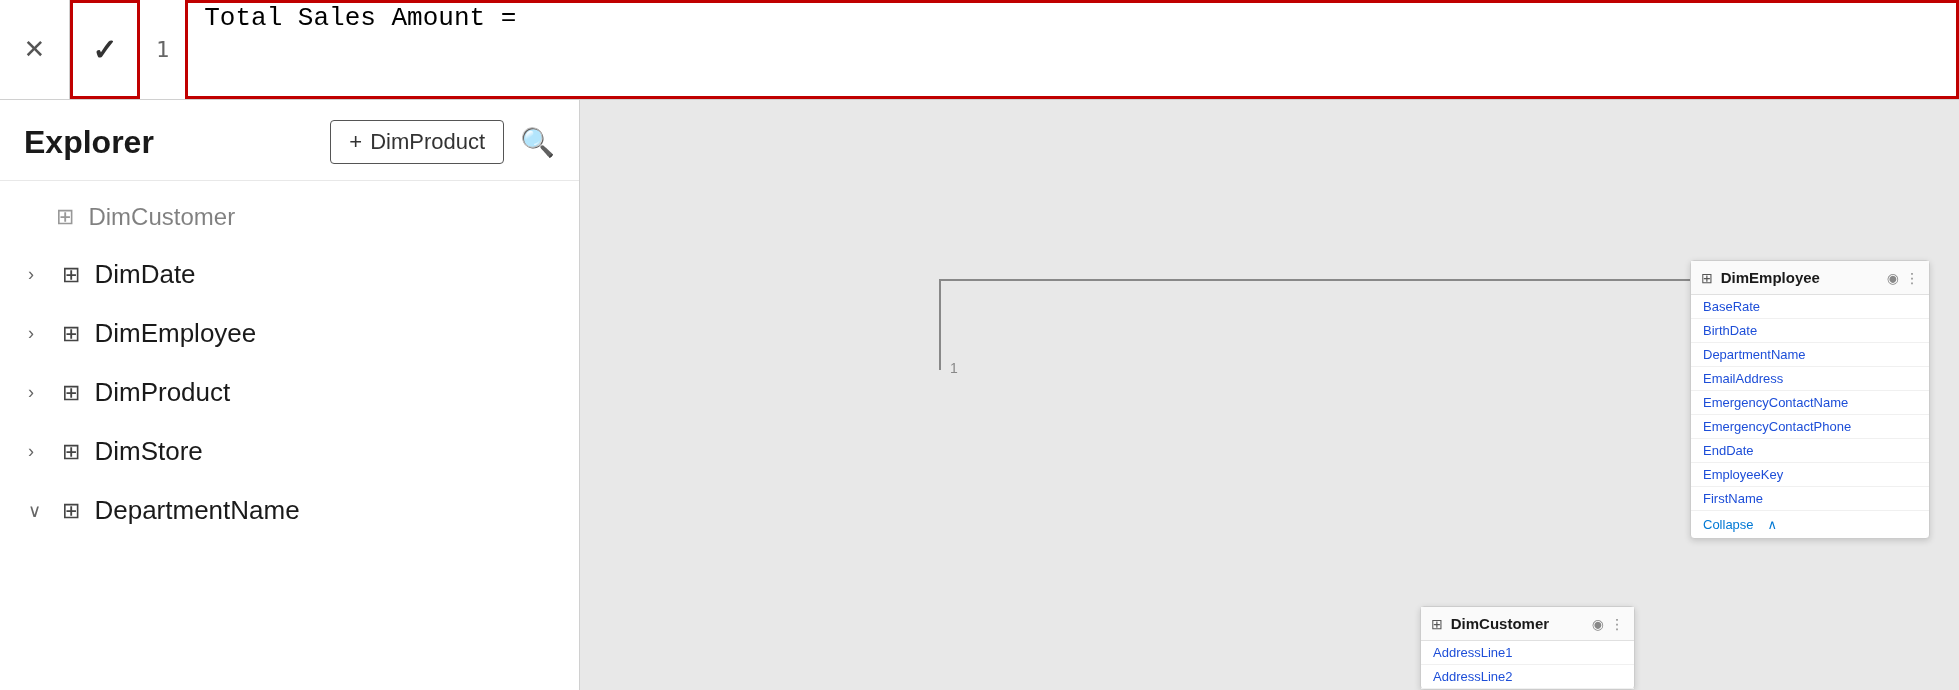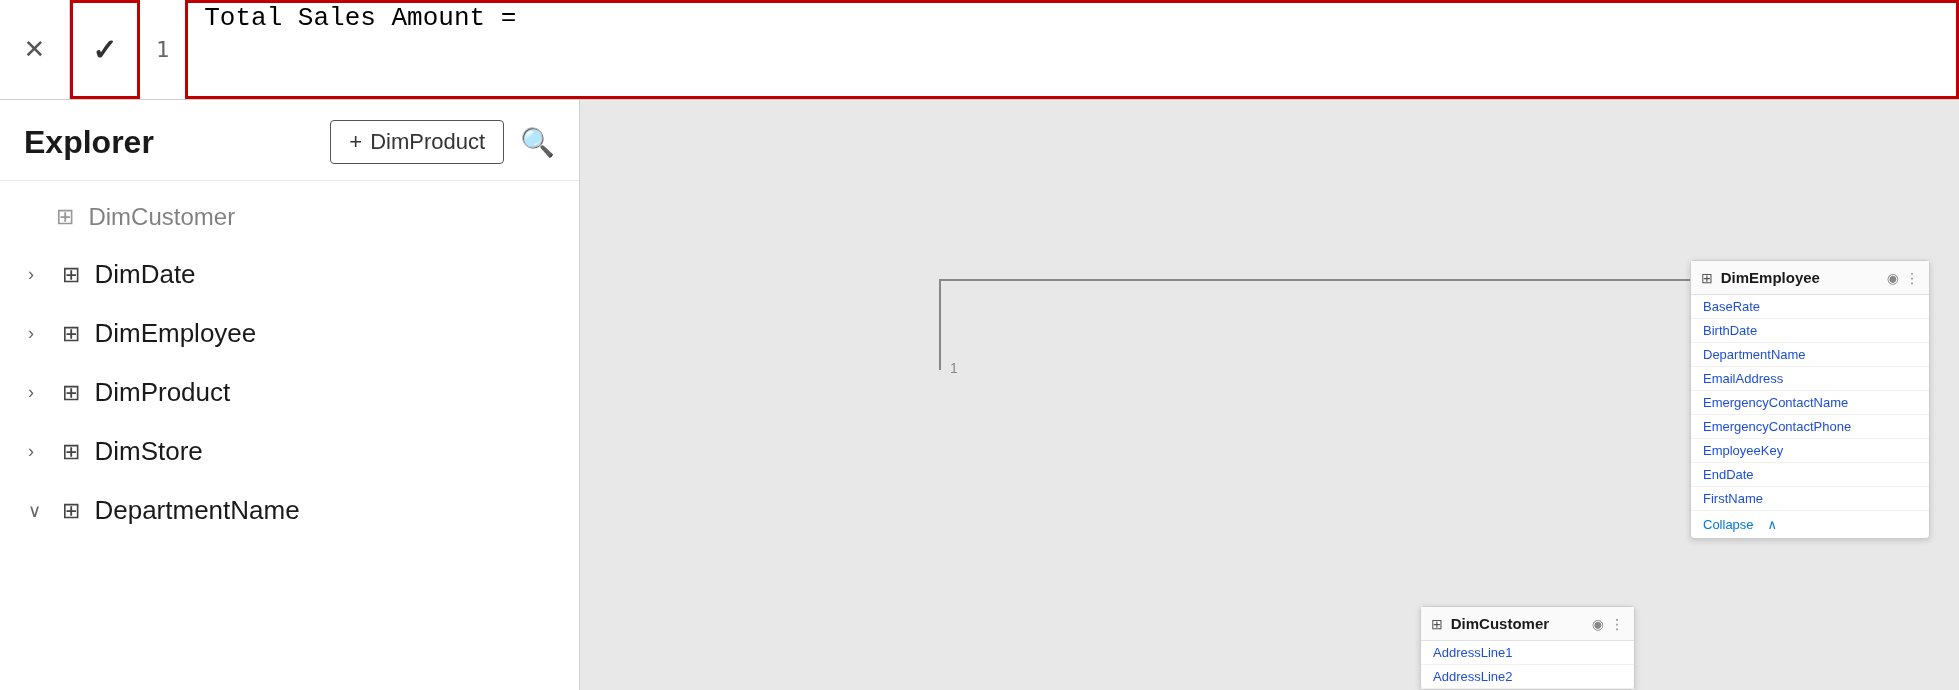--- a/index.html
+++ b/index.html
@@ -315,22 +315,22 @@
           <span style="cursor:pointer;">◉</span>
           <span style="cursor:pointer;">⋮</span>
         </div>
       </div>
       <div class="table-card-field">BaseRate</div>
       <div class="table-card-field">BirthDate</div>
       <div class="table-card-field">DepartmentName</div>
       <div class="table-card-field">EmailAddress</div>
       <div class="table-card-field">EmergencyContactName</div>
       <div class="table-card-field">EmergencyContactPhone</div>
+      <div class="table-card-field">EndDate</div>
       <div class="table-card-field">EmployeeKey</div>
-      <div class="table-card-field">EndDate</div>
       <div class="table-card-field">FirstName</div>
       <div class="table-card-collapse">
         <span>Collapse</span>
         <span>∧</span>
       </div>
     </div>
 
     <div class="dim-customer-card" style="bottom: 0; left: 840px; width: 215px;">
       <div class="table-card-header">
         <div class="table-card-title-row">

